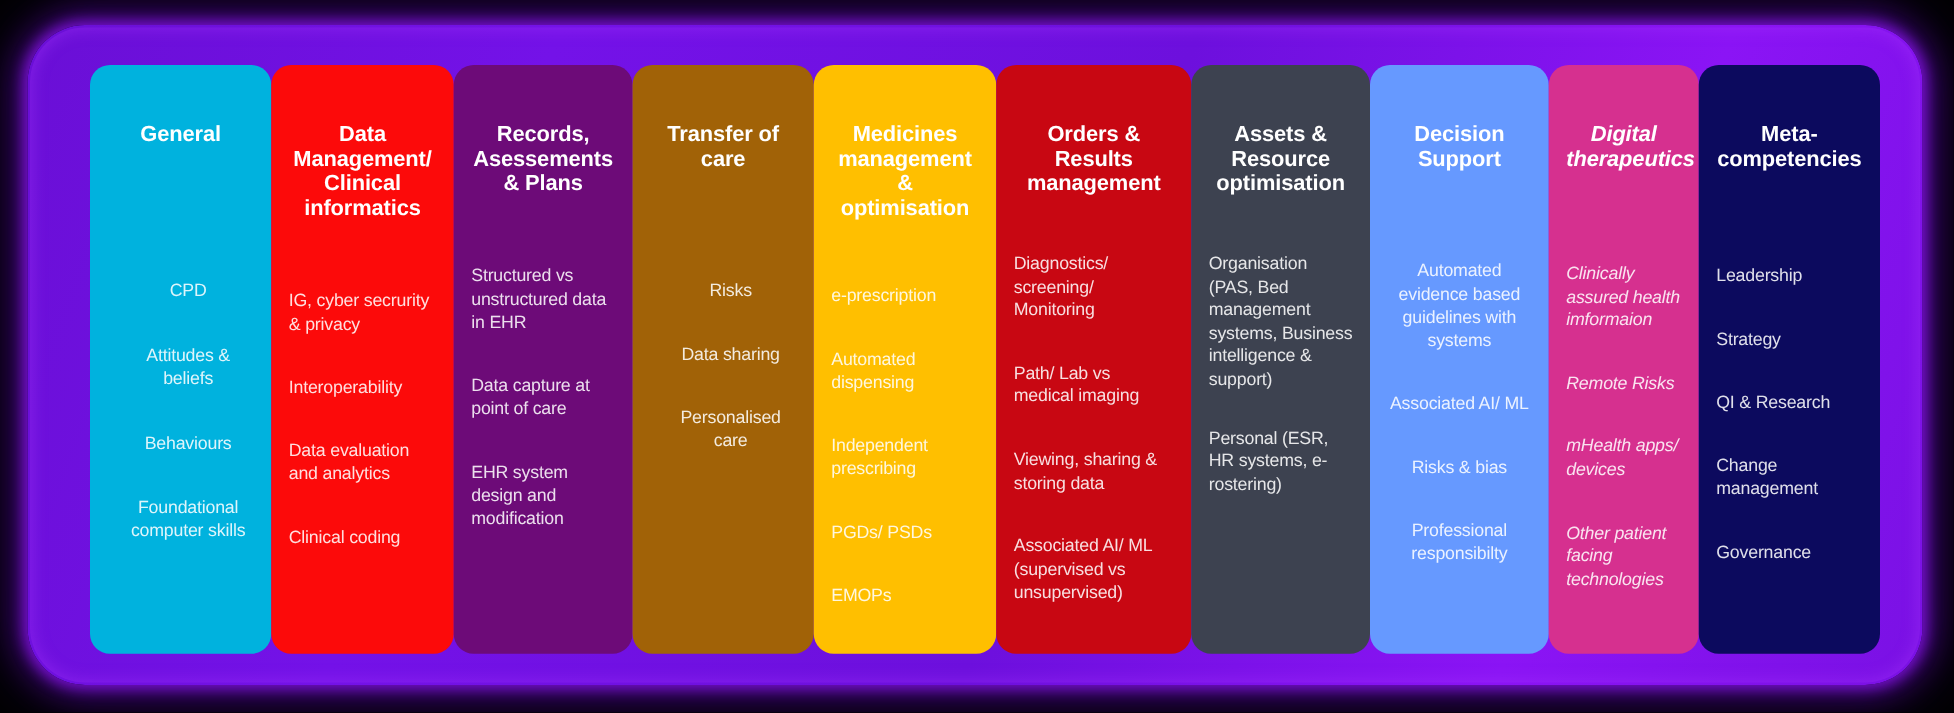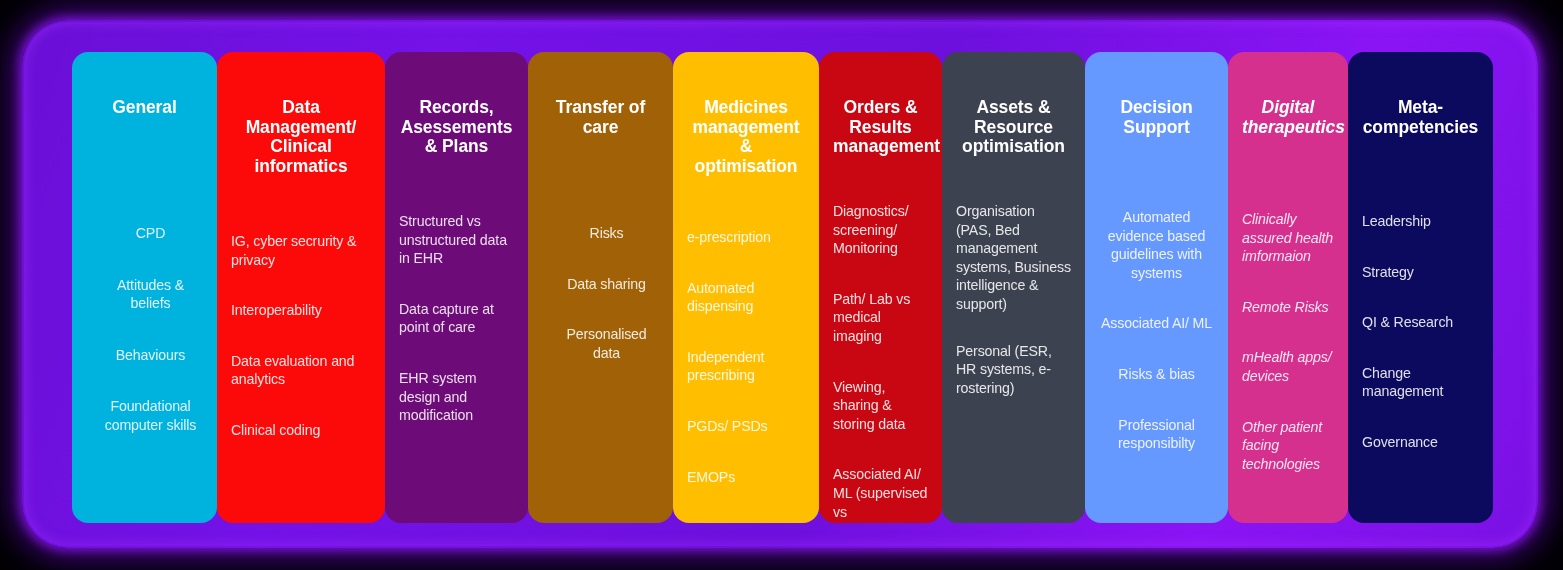--- a/index.html
+++ b/index.html
@@ -105,21 +105,21 @@
   <div id="columns">
       <div class="col" data-col="0" style="width: 145px; background: rgb(0, 178, 222);">
         <div class="col-header" style="color: rgb(255, 255, 255);">General</div>
         <div class="col-items">
           <div class="item">CPD</div>
           <div class="item">Attitudes &amp; beliefs</div>
           <div class="item">Behaviours</div>
           <div class="item">Foundational computer skills</div>
         </div>
       </div>
-      <div class="col" data-col="1" style="width: 168px; background: rgb(252, 10, 10);">
+      <div class="col" data-col="1" style="width: 146px; background: rgb(252, 10, 10);">
         <div class="col-header" style="color: rgb(255, 255, 255);">Data Management/ Clinical informatics</div>
         <div class="col-items">
           <div class="item">IG, cyber secrurity &amp; privacy</div>
           <div class="item">Interoperability</div>
           <div class="item">Data evaluation and analytics</div>
           <div class="item">Clinical coding</div>
         </div>
       </div>
       <div class="col" data-col="2" style="width: 143px; background: rgb(109, 11, 120);">
         <div class="col-header" style="color: rgb(255, 255, 255);">Records, Asessements &amp; Plans</div>
@@ -127,34 +127,34 @@
           <div class="item">Structured vs unstructured data in EHR</div>
           <div class="item">Data capture at point of care</div>
           <div class="item">EHR system design and modification</div>
         </div>
       </div>
       <div class="col" data-col="3" style="width: 145px; background: #a16207;">
         <div class="col-header" style="color: rgb(255, 255, 255);">Transfer of care</div>
         <div class="col-items">
           <div class="item">Risks</div>
           <div class="item">Data sharing</div>
-          <div class="item">Personalised data</div>
+          <div class="item">Personalised care</div>
         </div>
       </div>
       <div class="col" data-col="4" style="width: 146px; background: rgb(255, 191, 0);">
         <div class="col-header" style="color: rgb(255, 255, 255);">Medicines management &amp; optimisation</div>
         <div class="col-items">
           <div class="item">e-prescription</div>
           <div class="item">Automated dispensing</div>
           <div class="item">Independent prescribing</div>
           <div class="item">PGDs/ PSDs</div>
           <div class="item">EMOPs</div>
         </div>
       </div>
-      <div class="col" data-col="5" style="width: 123px; background: rgb(200, 7, 18);">
+      <div class="col" data-col="5" style="width: 156px; background: rgb(200, 7, 18);">
         <div class="col-header" style="color: rgb(255, 255, 255);">Orders &amp; Results management</div>
         <div class="col-items">
           <div class="item">Diagnostics/ screening/ Monitoring</div>
           <div class="item">Path/ Lab vs medical imaging</div>
           <div class="item">Viewing, sharing &amp; storing data</div>
           <div class="item">Associated AI/ ML (supervised vs unsupervised)</div>
         </div>
       </div>
       <div class="col" data-col="6" style="width: 143px; background: rgb(61, 66, 80);">
         <div class="col-header" style="color: rgb(255, 255, 255);">Assets &amp; Resource optimisation</div>

